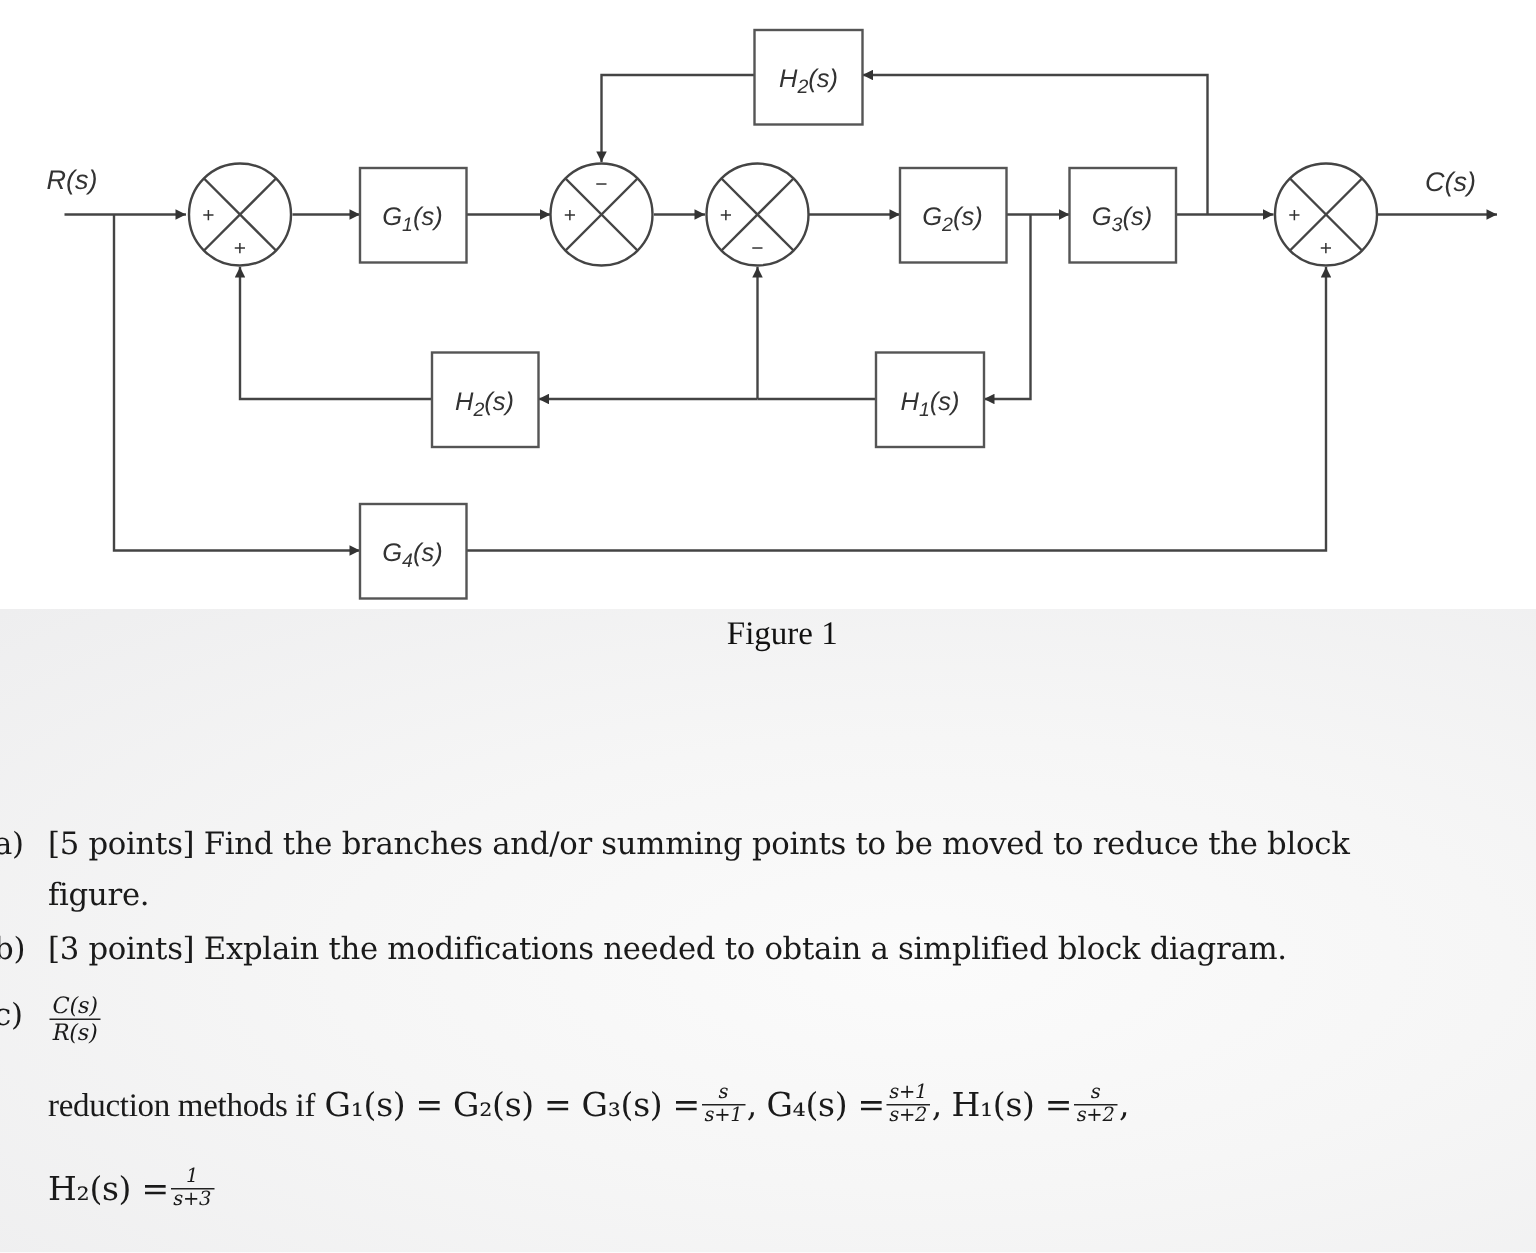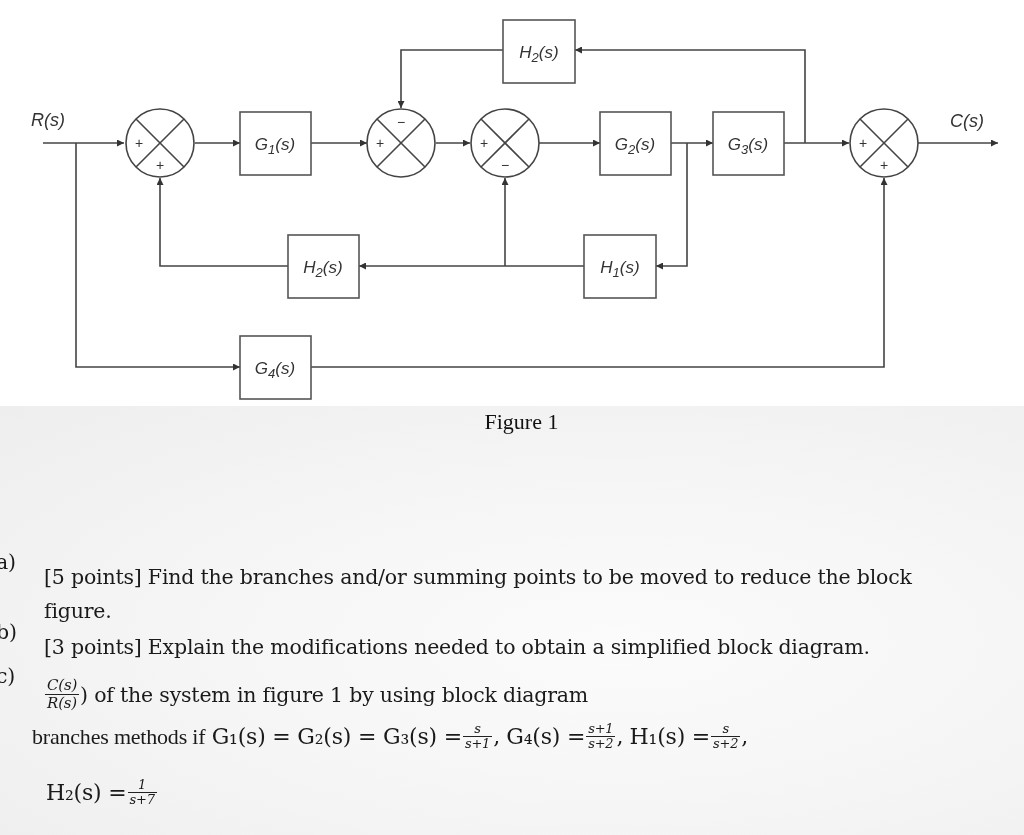--- a/index.html
+++ b/index.html
@@ -27,21 +27,21 @@
   }
   .caption {
     position:absolute; top:409px; left:0; width:1043px; text-align:center;
     font-family:"Liberation Serif", serif; font-size:22px; color:#111;
   }
   .q {
     position:absolute; font-family:"DejaVu Serif", serif; font-size:20.5px; color:#1a1a1a;
     white-space:nowrap; letter-spacing:-0.2px;
   }
   .qlabel { position:absolute; left:-4px; }
-  .qtext { position:absolute; left:44px;margin-top:15px; }
+  .qtext { position:absolute; left:32px; }
   .tnr { font-family:"Liberation Serif", serif; font-size:22px; }
   .math { font-family:"DejaVu Serif", serif; font-size:22px; }
   .frac {
     display:inline-block; vertical-align:middle; text-align:center; position:relative; top:-2px;
     font-family:"DejaVu Serif", serif; font-style:italic; font-size:13px; line-height:14px; margin:0 1px;
   }
   .frac .num { display:block; border-bottom:1.3px solid #222; padding:0 2px; }
   .frac .den { display:block; padding:0 2px; }
   .frac.big { font-size:15px; line-height:17px; }
 </style>
@@ -159,26 +159,26 @@
 </div>
 
 <div class="q" style="top:620px; left:0;">
   <span class="qlabel">b)</span>
   <span class="qtext">[3 points] Explain the modifications needed to obtain a simplified block diagram.</span>
 </div>
 
 <div class="q" style="top:664px; left:0;">
   <span class="qlabel">c)</span>
   <span class="qtext">
-    <span class="frac big"><span class="num">C(s)</span><span class="den">R(s)</span></span><span>) of the system in figure 1 by using block diagram</span>
+    <span class="frac big"><span class="num">C(s)</span><span class="den">R(s)</span></span>
   </span>
 </div>
 
 <div class="q" style="top:724px; left:32px;">
-  <span class="tnr">branches methods if</span>
+  <span class="tnr">reduction methods if</span>
   <span class="math">G₁(s) = G₂(s) = G₃(s) =</span><span class="frac"><span class="num">s</span><span class="den">s+1</span></span><span class="math">,</span>
   <span class="math">G₄(s) =</span><span class="frac"><span class="num">s+1</span><span class="den">s+2</span></span><span class="math">,</span>
   <span class="math">H₁(s) =</span><span class="frac"><span class="num">s</span><span class="den">s+2</span></span><span class="math">,</span>
 </div>
 
-<div class="q" style="top:780px; left:32px;margin-left:14px;">
-  <span class="math">H₂(s) =</span><span class="frac"><span class="num">1</span><span class="den">s+7</span></span>
+<div class="q" style="top:780px; left:32px;">
+  <span class="math">H₂(s) =</span><span class="frac"><span class="num">1</span><span class="den">s+3</span></span>
 </div>
 
 </body></html>

